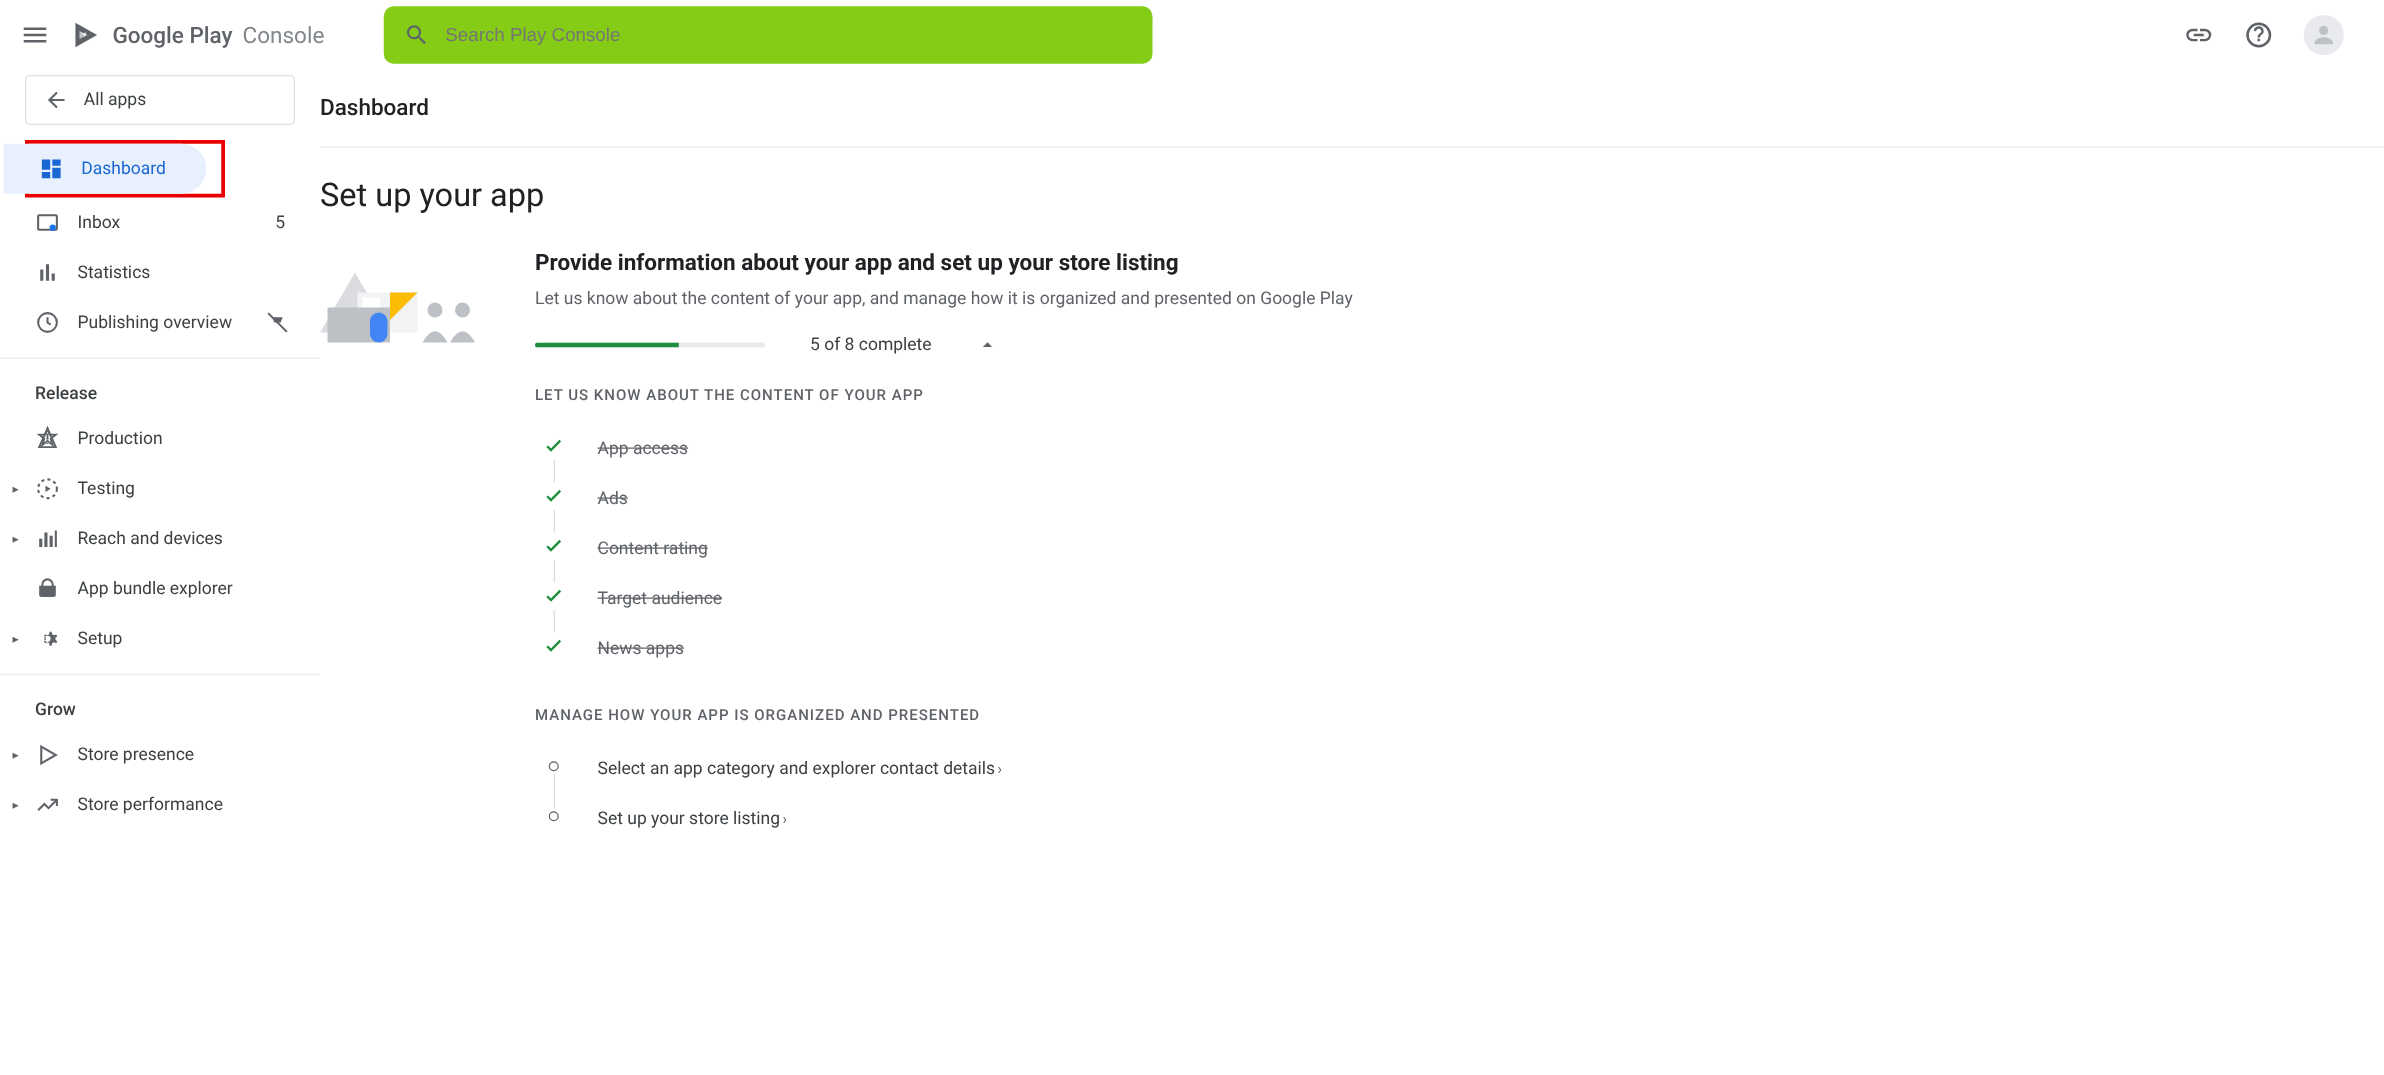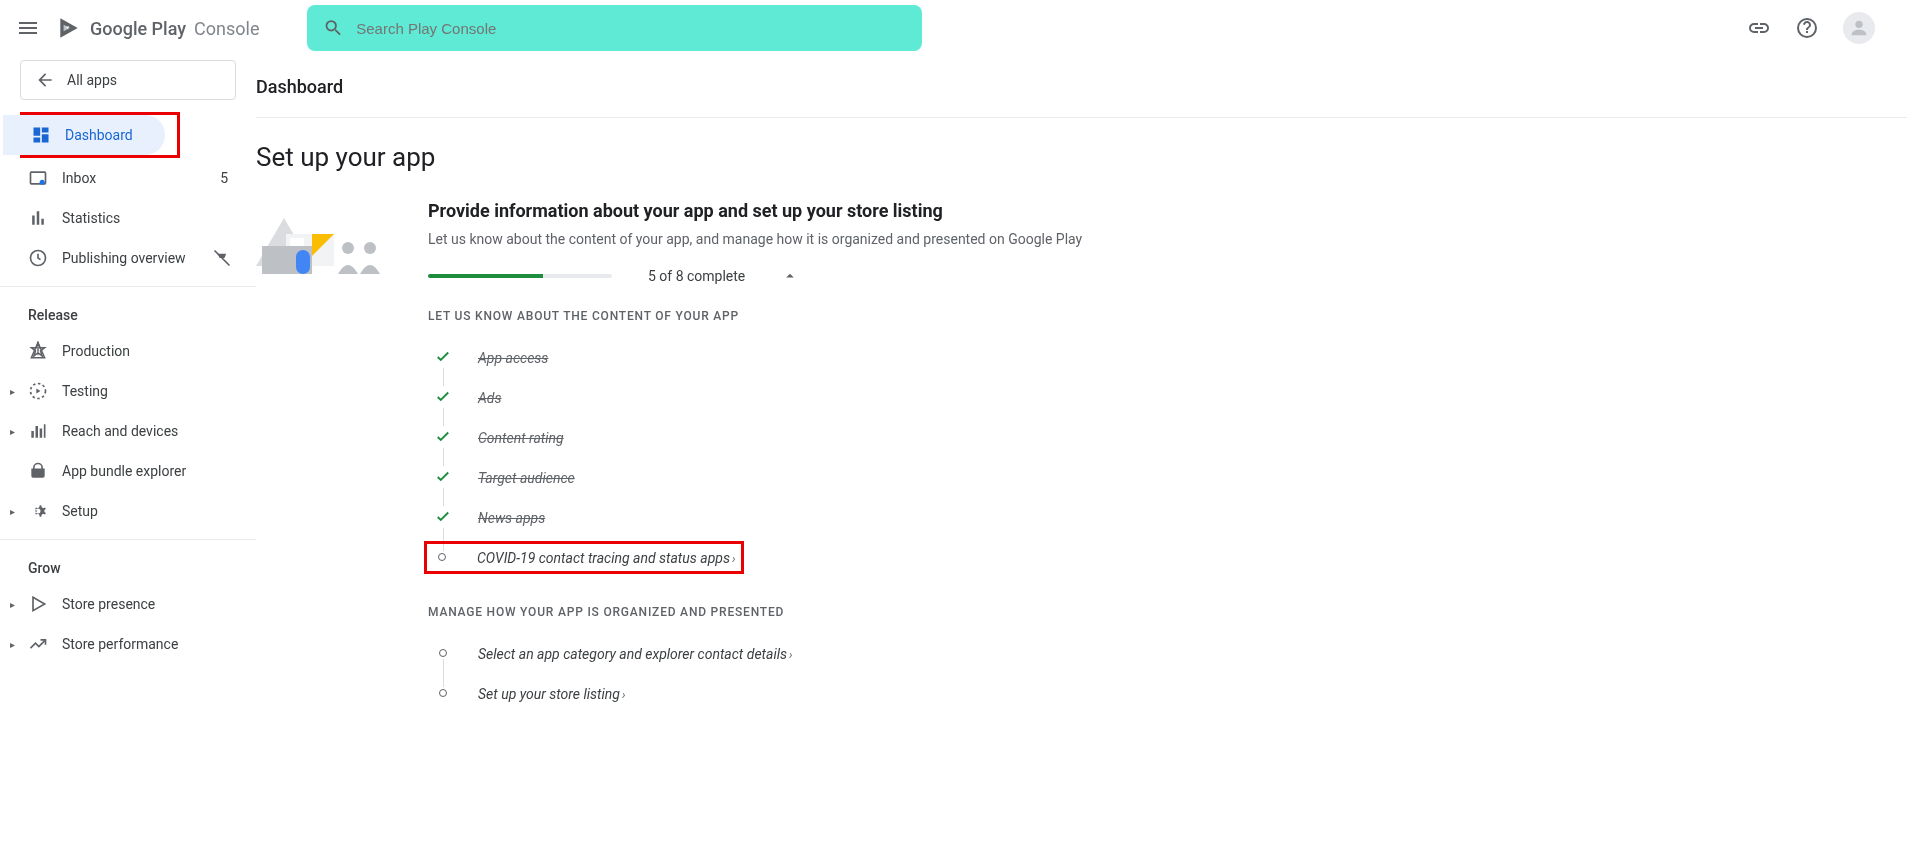--- a/index.html
+++ b/index.html
@@ -17,21 +17,21 @@
   gap: 8px;
 }
 .menu-icon { width: 24px; height: 24px; margin-right: 8px; cursor: pointer; color: #5f6368; }
 .logo { display: flex; align-items: center; gap: 8px; margin-right: 40px; }
 .logo-triangle { width: 26px; height: 26px; }
 .logo-text1 { font-size: 18px; font-weight: 500; color: #5f6368; }
 .logo-text2 { font-size: 18px; font-weight: 400; color: #80868b; }
 .search-bar {
   flex: 0 0 615px;
   height: 46px;
-  background: #5eead4;
+  background: #84cc16;
   border-radius: 8px;
   display: flex;
   align-items: center;
   padding: 0 16px;
   gap: 12px;
 }
 .search-bar input {
   border: none; background: transparent; font-size: 15px; width: 100%; outline: none; color: #5f6368;
 }
 .header-spacer { flex: 1; }
@@ -90,21 +90,21 @@
 .setup-illustration { width: 136px; height: 72px; flex-shrink: 0; margin-top: 6px; }
 .setup-body { flex: 1; }
 .setup-body h3 { font-size: 18px; font-weight: 700; color: #202124; margin-bottom: 10px; }
 .setup-body p.desc { font-size: 14px; color: #5f6368; margin-bottom: 20px; }
 .progress-row { display: flex; align-items: center; gap: 36px; margin-bottom: 24px; }
 .progress-track { width: 184px; height: 4px; background: #e8eaed; border-radius: 2px; overflow: hidden; }
 .progress-fill { height: 100%; background: #1e8e3e; }
 .progress-text { font-size: 14px; color: #3c4043; }
 .progress-chevron { width: 18px; height: 18px; color: #5f6368; cursor: pointer; }
 .subsection-title { font-size: 12px; font-weight: 500; color: #5f6368; letter-spacing: 0.8px; text-transform: uppercase; margin-bottom: 14px; }
-.task-list { position: relative; font-style: italic; }
+.task-list { position: relative; }
 .task-line { position: absolute; left: 15px; top: 18px; bottom: 18px; width: 1px; background: #dadce0; }
 .task-item { display: flex; align-items: center; gap: 20px; min-height: 40px; position: relative; }
 .task-marker { width: 30px; display: flex; justify-content: center; z-index: 1; background: #fff; padding: 2px 0; }
 .check-icon { width: 18px; height: 18px; color: #1e8e3e; }
 .circle-marker { width: 8px; height: 8px; border: 1.5px solid #5f6368; border-radius: 50%; background: #fff; }
 .task-label { font-size: 14px; color: #5f6368; }
 .task-label.done { text-decoration: line-through; }
 .task-label.link { color: #3c4043; cursor: pointer; }
 .task-chevron { font-size: 12px; color: #5f6368; margin-left: 2px; }
 .red-task-highlight { border: 3px solid #ea0000; padding: 4px 6px 4px 0; margin-left: -4px; display: inline-flex; align-items: center; gap: 20px; }
@@ -333,28 +333,20 @@
                 <span><span class="task-label done">Target audience</span></span>
               </div>
               <div class="task-item">
                 <div class="task-marker">
                   <svg class="check-icon" viewBox="0 0 24 24" fill="none" stroke="#1e8e3e" stroke-width="2.5">
                     <path d="M5 12l4 4 10-10"></path>
                   </svg>
                 </div>
                 <span><span class="task-label done">News apps</span></span>
               </div>
-              <div class="task-item">
-                <div class="red-task-highlight">
-                  <div class="task-marker">
-                    <div class="circle-marker"></div>
-                  </div>
-                  <span><span class="task-label link">COVID-19 contact tracing and status apps</span><span class="task-chevron">›</span></span>
-                </div>
-              </div>
             </div>
 
           <div class="subsection-gap"></div>
           <div class="subsection-title">MANAGE HOW YOUR APP IS ORGANIZED AND PRESENTED</div>
           <div class="task-list" id="tasks2">
             <div class="task-line"></div>
           <div class="task-item">
                 <div class="task-marker">
                   <div class="circle-marker"></div>
                 </div>

